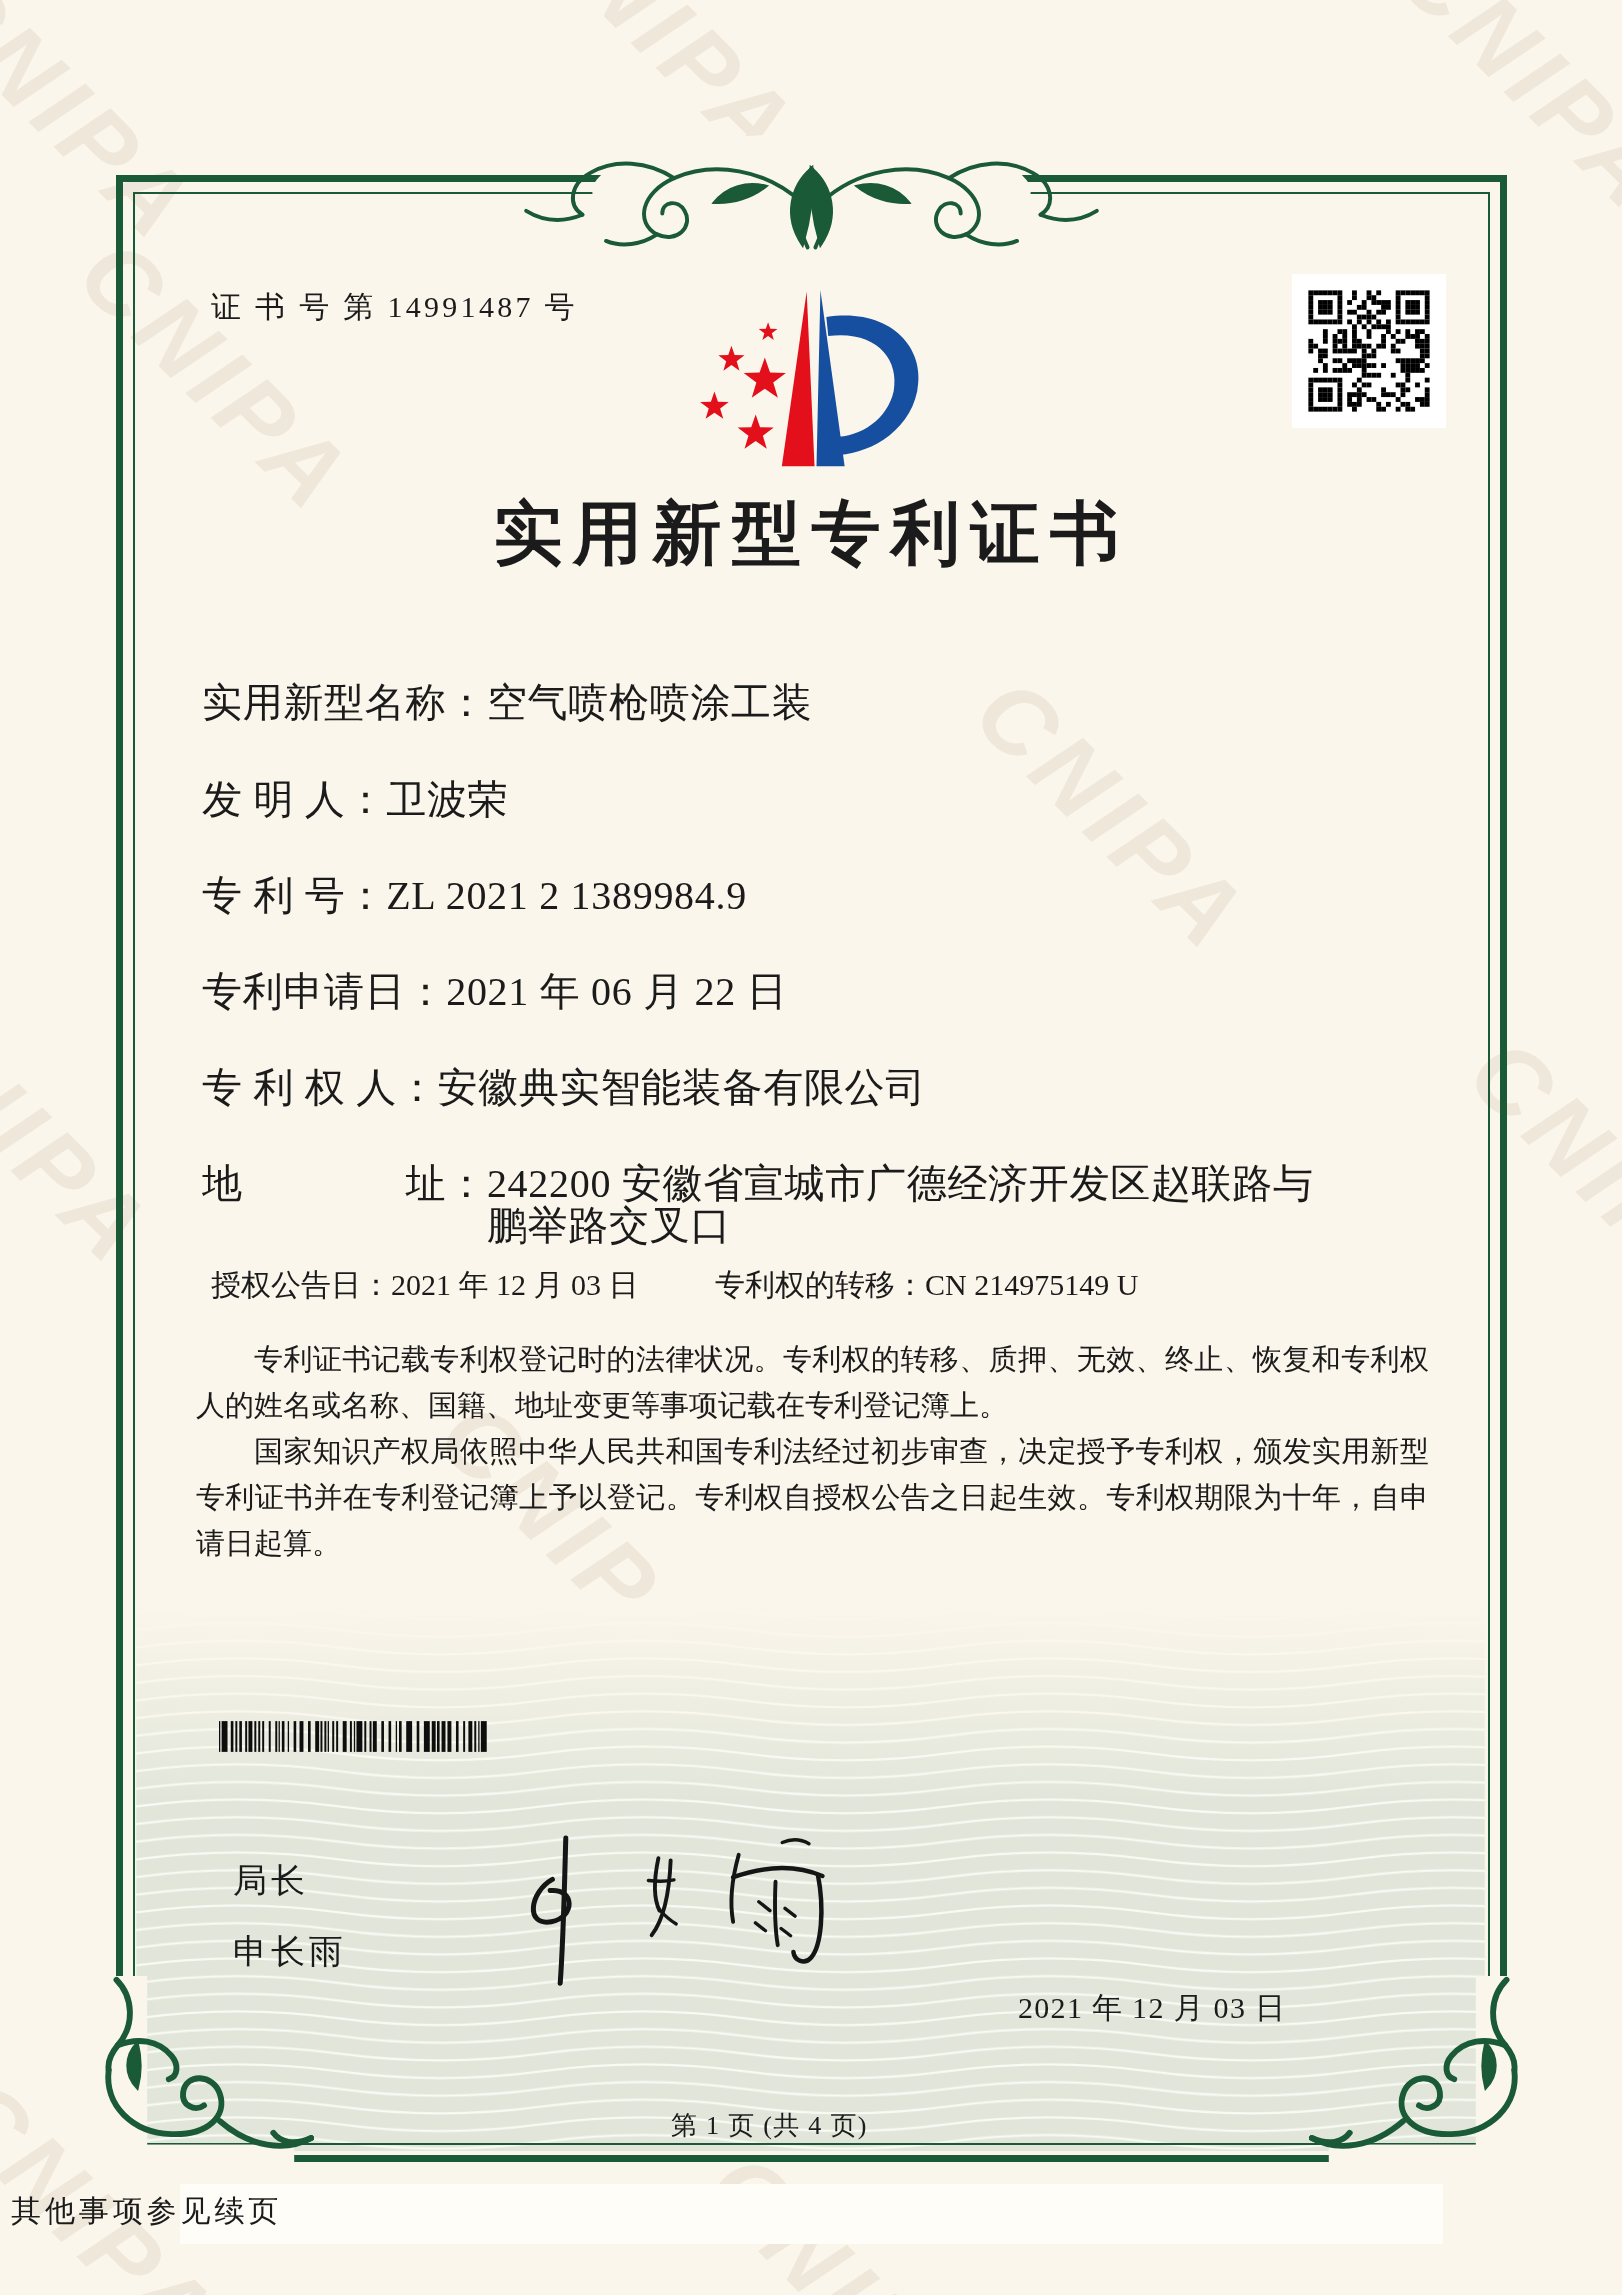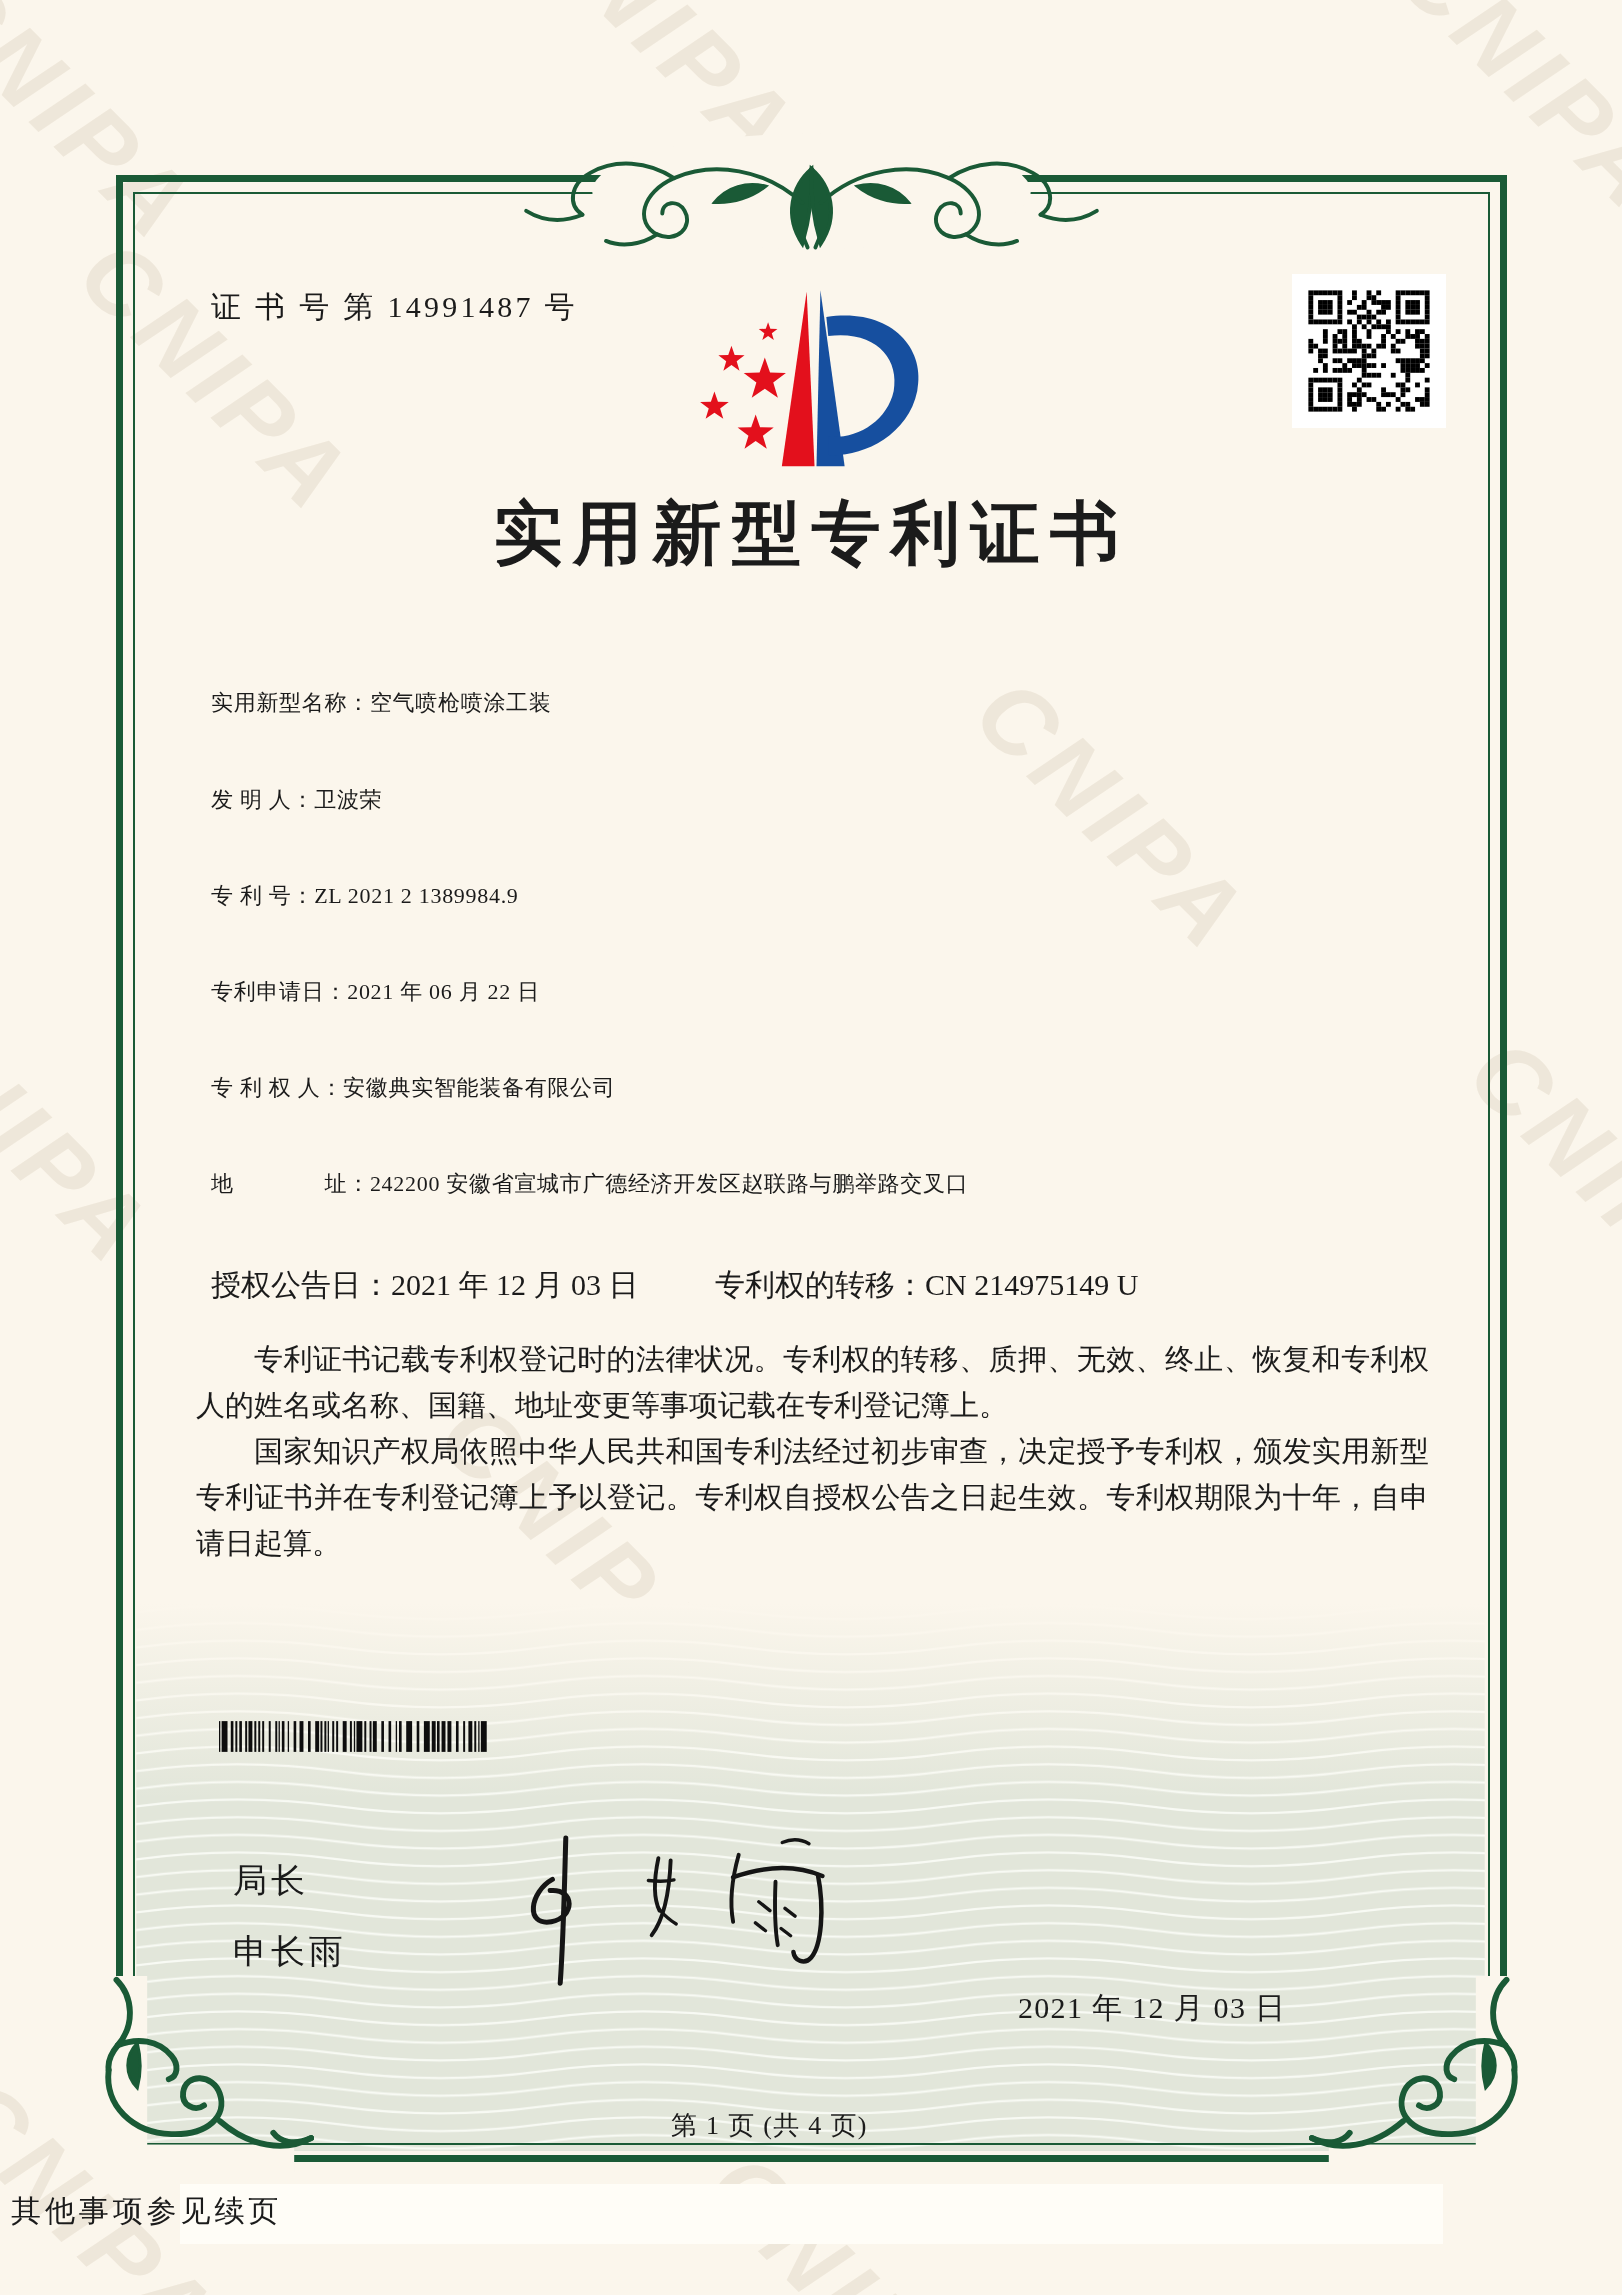--- a/index.html
+++ b/index.html
@@ -32,21 +32,21 @@
   .border-inner{position:absolute;left:133px;top:192px;width:1357px;height:1953px;
     border:2px solid #1a5a36;box-sizing:border-box;z-index:4;}
   .ornament{position:absolute;z-index:5;}
   
   .content{position:absolute;left:0;top:0;width:100%;height:100%;z-index:6;}
   .cert-no{position:absolute;left:211px;top:287px;font-size:30px;letter-spacing:3.3px;}
   .logo{position:absolute;left:692px;top:281px;}
   .qr{position:absolute;left:1292px;top:274px;}
   .doc-title{position:absolute;left:0;top:488px;width:100%;text-align:center;
     font-size:69px;font-weight:700;letter-spacing:10.5px;}
-  .field-row{position:absolute;left:211px;font-size:22px;letter-spacing:0.7px;line-height:42px;}
+  .field-row{position:absolute;left:202px;font-size:40px;letter-spacing:0.7px;line-height:42px;}
   .field-label,.grant-label{display:inline;}
   .field-value{display:inline-block;max-width:844px;vertical-align:top;}
   .grant-row{position:absolute;left:211px;top:1264px;font-size:30px;line-height:42px;width:1230px;}
   .grant-col2{position:absolute;left:504px;top:0;}
   .body-text{position:absolute;left:196px;top:1336px;width:1233px;
     font-size:29px;line-height:46px;text-align:justify;}
   .body-text p{margin:0;text-indent:58px;}
   .barcode{position:absolute;left:219px;top:1721px;}
   .sign-role{position:absolute;left:233px;top:1858px;font-size:34px;
     font-family:"Liberation Sans","DejaVu Sans",sans-serif;font-weight:500;letter-spacing:3.9px;}

